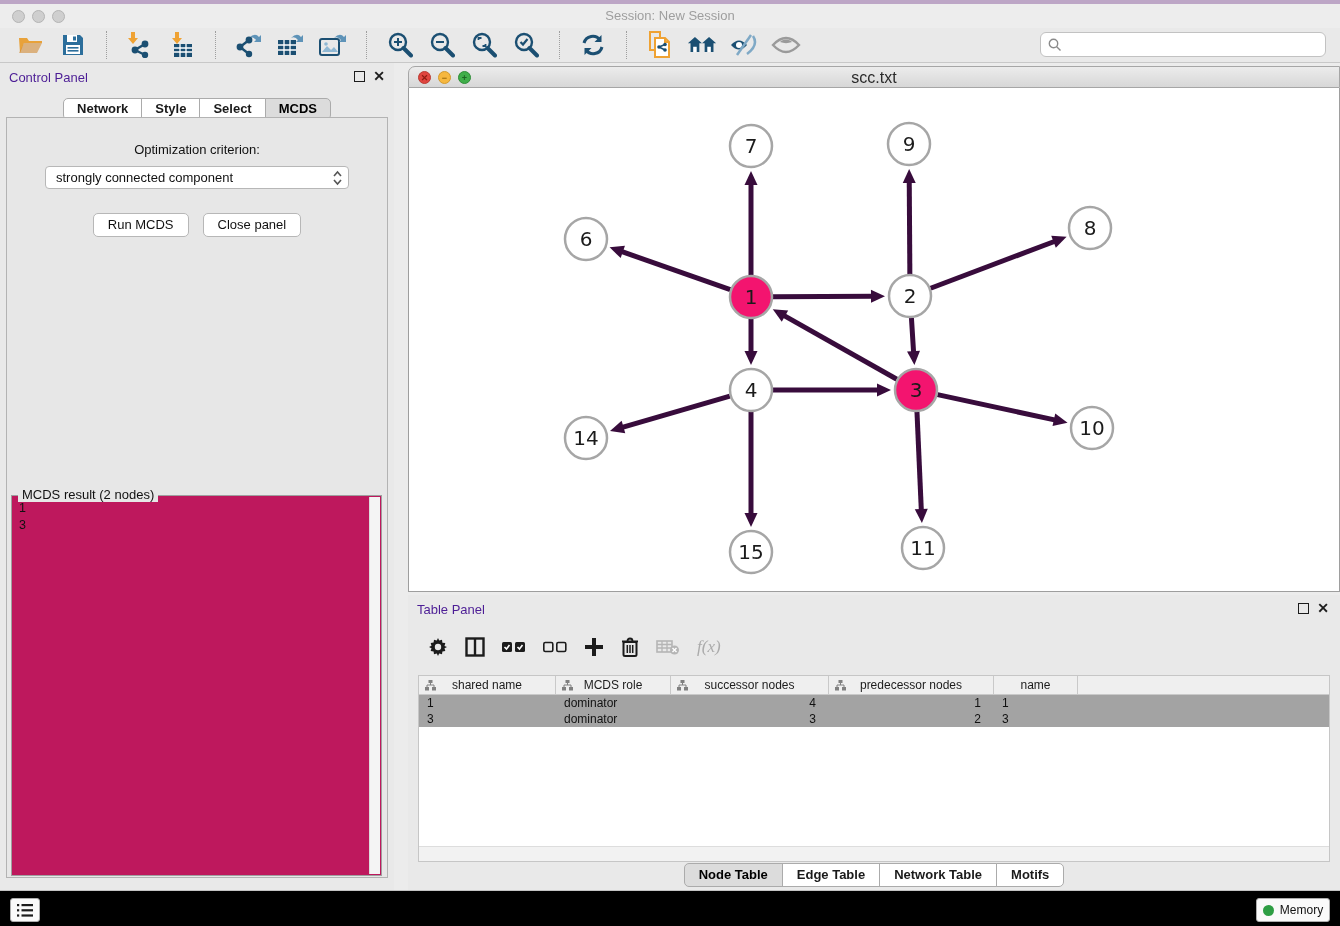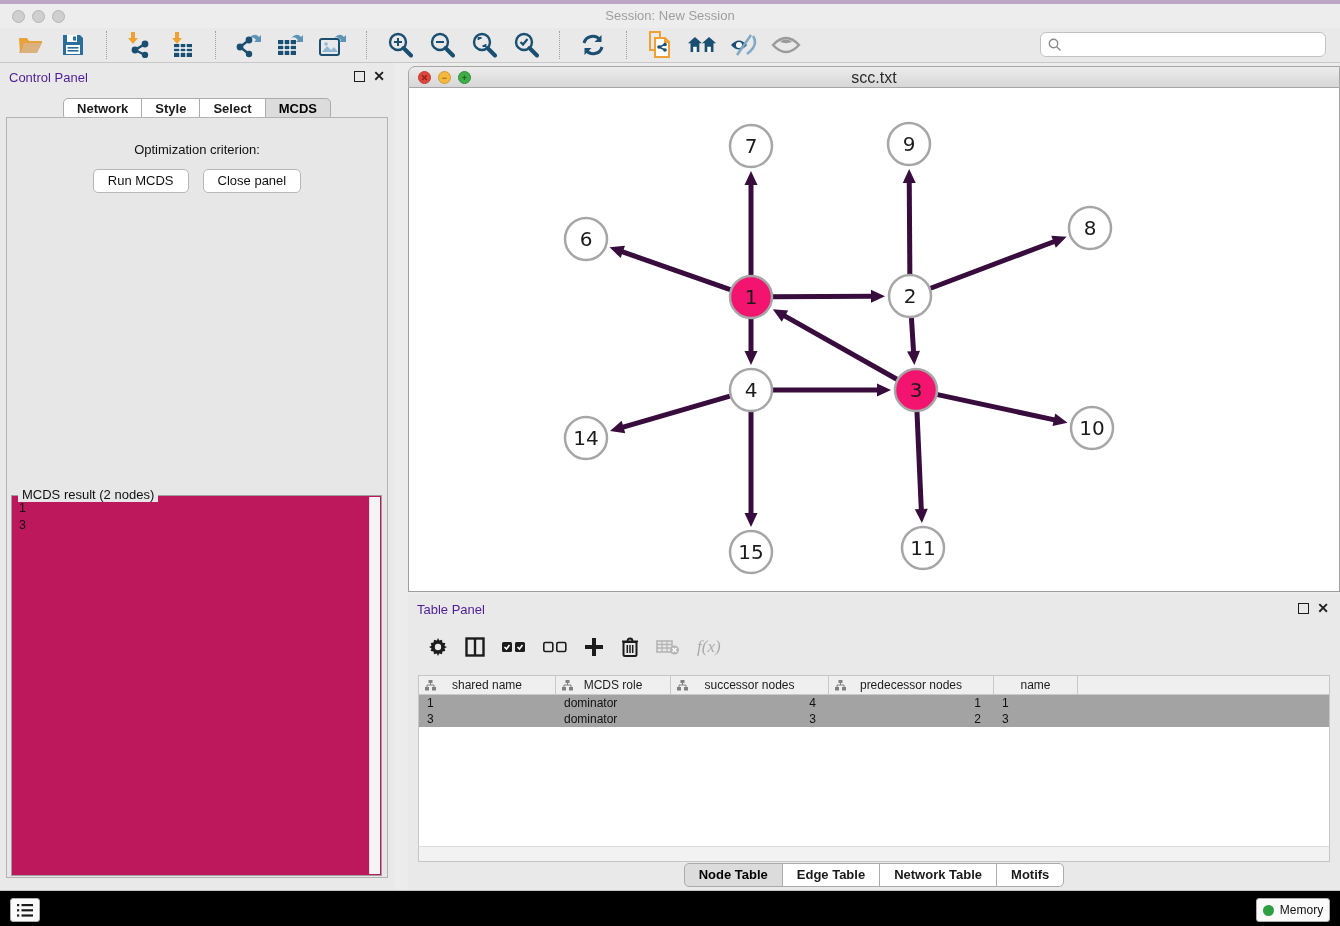--- a/index.html
+++ b/index.html
@@ -31,21 +31,21 @@
              padding:2px 13px 3px 13px; margin-left:-1px; }
   .seg-tab:first-child { border-radius:5px 0 0 5px; margin-left:0; }
   .seg-tab:last-child { border-radius:0 5px 5px 0; }
   .seg-tab.dim { background:#DCDCDC; color:#000000; }
   .cp-box { position:absolute; left:6px; top:54px; right:6px; bottom:12px;
             border:1px solid #B3B3B3; background:#E7E7E7; }
   .opt-label { margin-top:24px; text-align:center; font-size:13px; color:#111; }
   .dropdown { margin:9px 38px 0 38px; height:23px; background:#fff; border:1px solid #B7B7B7;
               border-radius:4px; display:flex; align-items:center; padding:0 6px 0 10px; }
   .dropdown .dd-text { flex:1; font-size:13px; color:#111; }
-  .btn-row { display:flex; justify-content:center; gap:14px; margin-top:12px; }
+  .btn-row { display:flex; justify-content:center; gap:14px; margin-top:24px; }
   .mac-btn { font-size:13px; color:#111; background:#fff; border:1px solid #B7B7B7; border-radius:5px;
              padding:3px 14px 4px 14px; }
   .result-box { position:absolute; left:4px; right:5px; top:377px; bottom:1px;
                 border:1px solid #9F9F9F; background:#be185d; }
   .result-legend { position:absolute; top:-9px; left:6px; background:#E7E7E7; padding:0 4px;
                    font-size:13px; color:#111; }
   .result-text { padding:4px 7px; font-size:12.5px; color:#111; line-height:17px; white-space:pre-line; }
   .result-scroll { position:absolute; top:1px; right:1px; bottom:1px; width:11px; background:#F4F4F4;
                    border-left:1px solid #DCDCDC; }
 
@@ -251,20 +251,27 @@
     <span class="close-btn" style="right:9px">✕</span>
   </div>
   <div class="seg-tabs" id="cp-tabs" style="margin-top:7px">
       <span class="seg-tab">Network</span>
       <span class="seg-tab">Style</span>
       <span class="seg-tab">Select</span>
       <span class="seg-tab dim">MCDS</span>
     </div>
   <div class="cp-box">
     <div class="opt-label">Optimization criterion:</div>
+    <div class="dropdown">
+      <span class="dd-text">strongly connected component</span>
+      <svg width="9" height="16" viewBox="0 0 9 16">
+          <path d="M1 6 L4.5 2 L8 6" fill="none" stroke="#555" stroke-width="1.6"></path>
+          <path d="M1 10 L4.5 14 L8 10" fill="none" stroke="#555" stroke-width="1.6"></path>
+        </svg>
+    </div>
     <div class="btn-row">
       <button class="mac-btn">Run MCDS</button>
       <button class="mac-btn">Close panel</button>
     </div>
     <div class="result-box">
       <span class="result-legend">MCDS result (2 nodes)</span>
       <div class="result-text" id="result-lines">1
 3</div>
       <div class="result-scroll"></div>
     </div>

